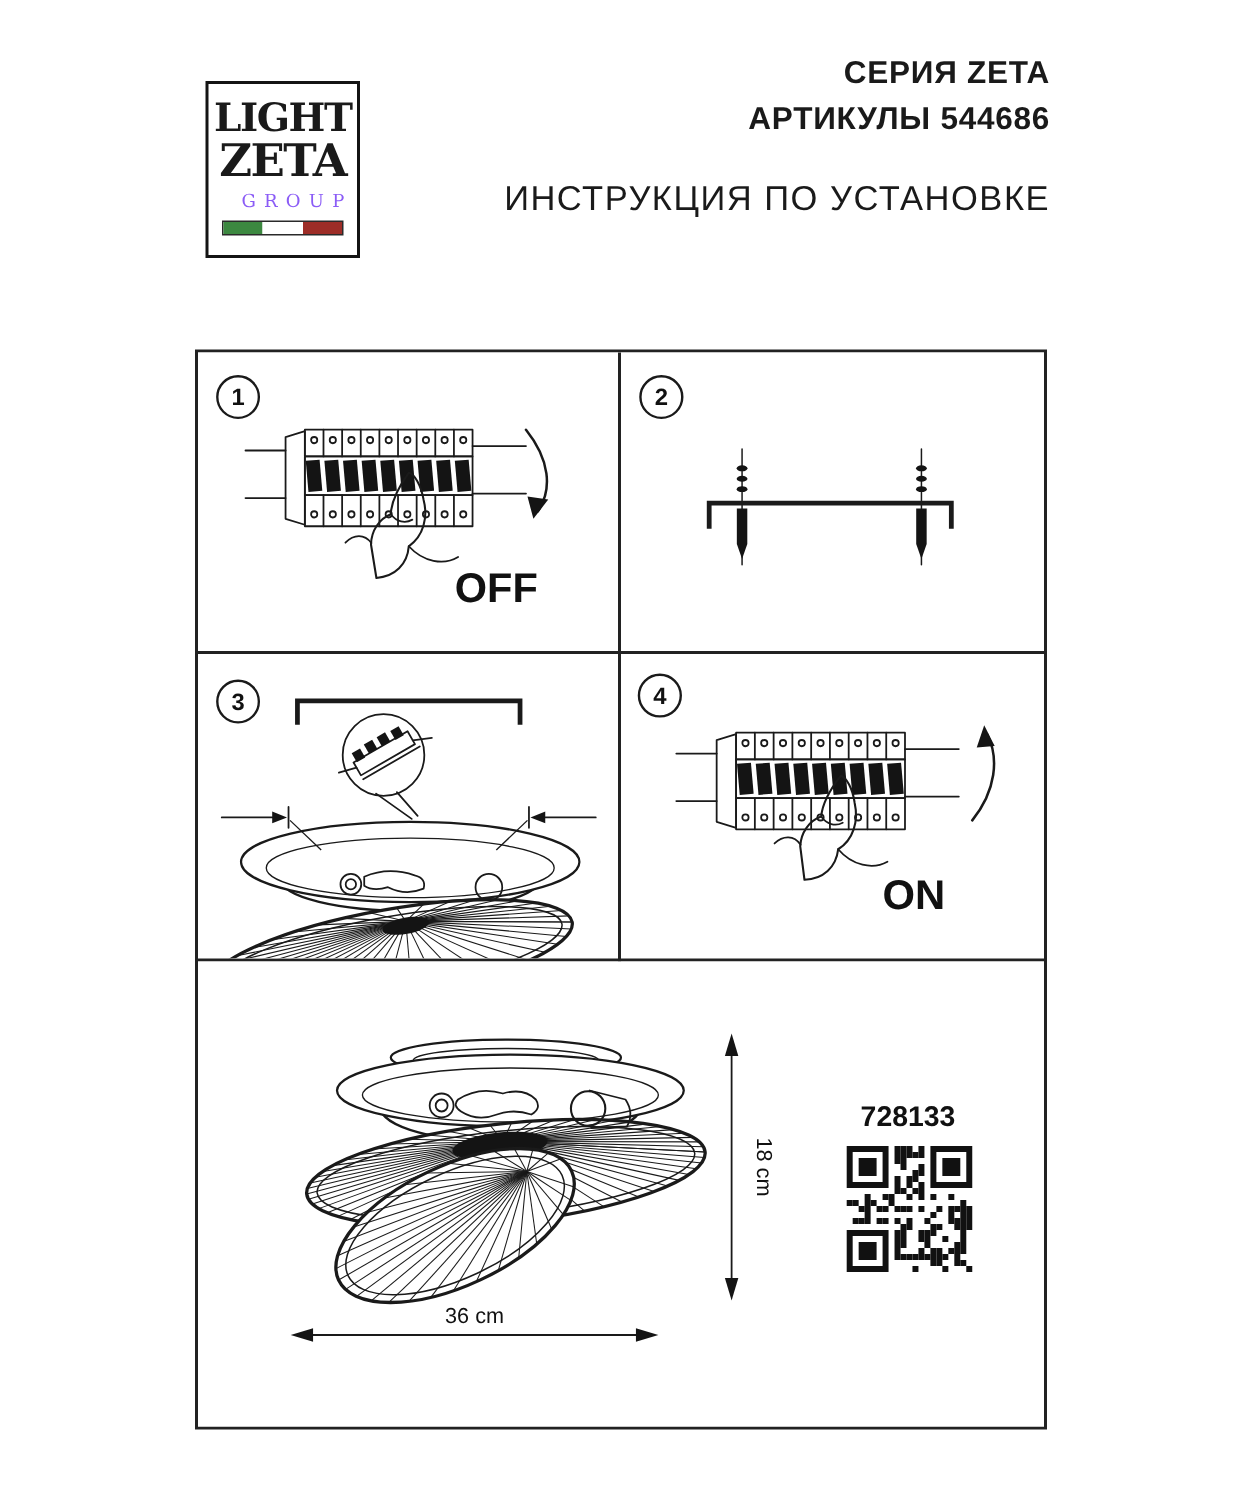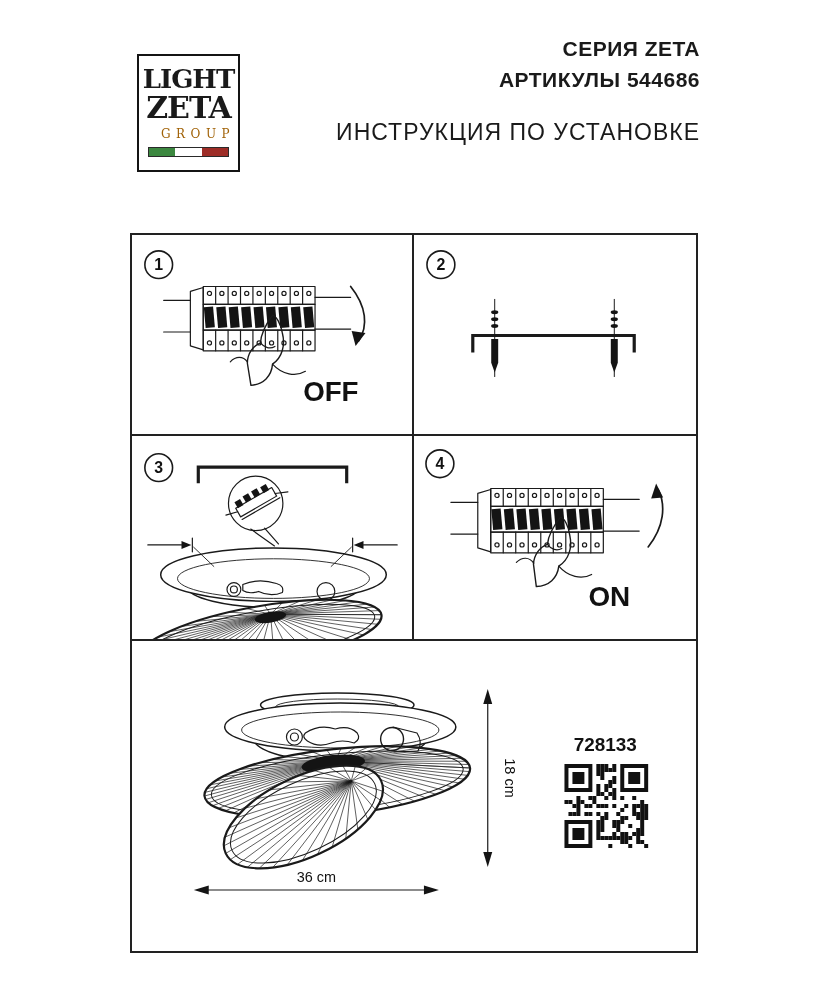--- a/index.html
+++ b/index.html
@@ -3,21 +3,21 @@
 <meta charset="utf-8">
 <style>
   html,body{margin:0;padding:0;background:#fff;}
   body{width:826px;height:1005px;position:relative;font-family:"Liberation Sans",sans-serif;color:#1a1a1a;overflow:hidden;}
 
   
   .logo{position:absolute;left:137px;top:54px;width:103px;height:118px;border:2.5px solid #141414;
         box-sizing:border-box;text-align:center;padding-top:9px;background:#fff;}
   .logo-word1{font-family:"DejaVu Serif","Liberation Serif",serif;font-weight:bold;font-size:26px;line-height:28px;letter-spacing:-1px;}
   .logo-word2{font-family:"DejaVu Serif","Liberation Serif",serif;font-weight:bold;font-size:30px;line-height:30px;letter-spacing:-1px;}
-  .logo-word3{font-family:"DejaVu Serif","Liberation Serif",serif;font-size:12px;letter-spacing:5.5px;margin-top:4px;padding-left:5px;color:#a16207;margin-left:14px;}
+  .logo-word3{font-family:"DejaVu Serif","Liberation Serif",serif;font-size:12px;letter-spacing:5.5px;margin-top:4px;padding-left:5px;color:#8b5cf6;margin-left:14px;}
   .logo-flag{display:flex;height:8px;margin:6px 9px 0 9px;border:1px solid #2a2a2a;}
   .logo-flag span{flex:1;}
   .flag-g{background:#3c8840;}
   .flag-w{background:#ffffff;}
   .flag-r{background:#9d2d27;}
 
   .titles{position:absolute;top:33px;right:126px;text-align:right;}
   .t-series{font-size:21px;font-weight:bold;line-height:31px;letter-spacing:.5px;}
   .t-gap{height:24px;}
   .t-instr{font-size:23px;font-weight:normal;line-height:27px;letter-spacing:1px;margin-left:16px;}

